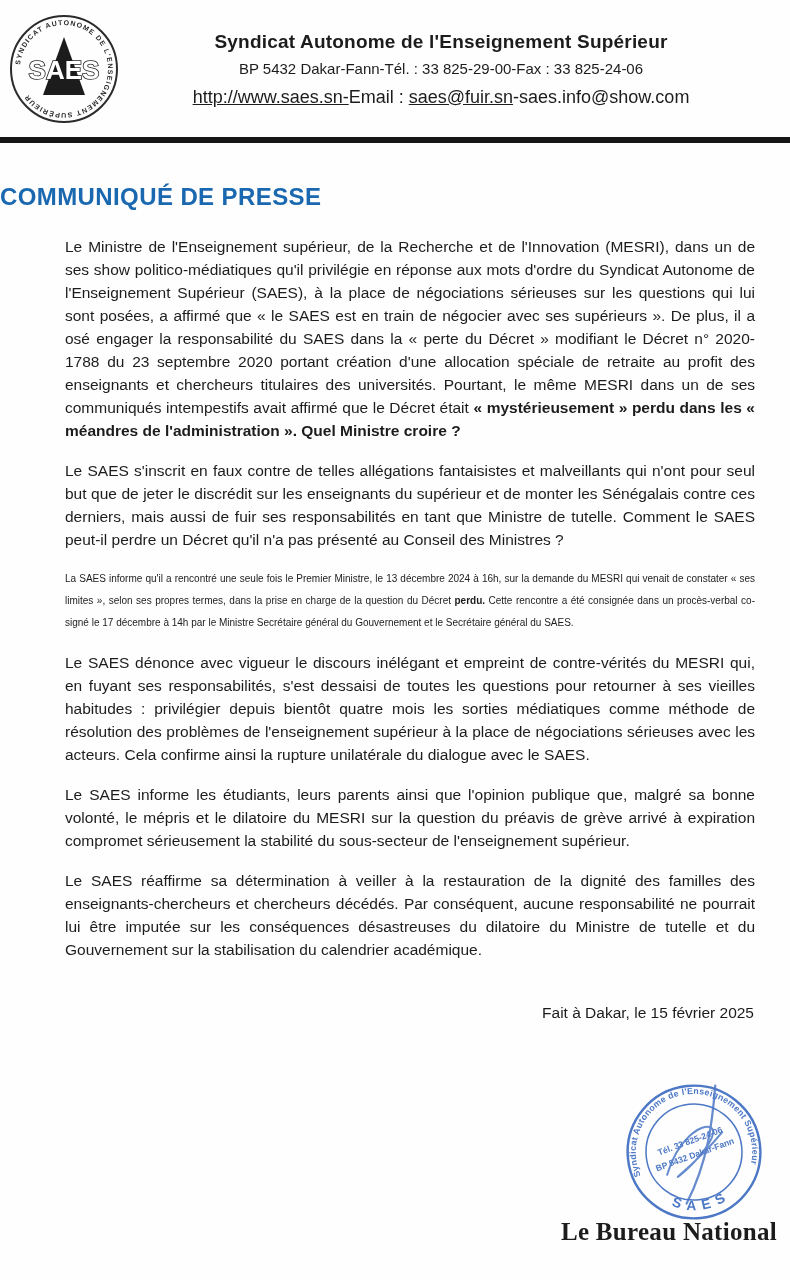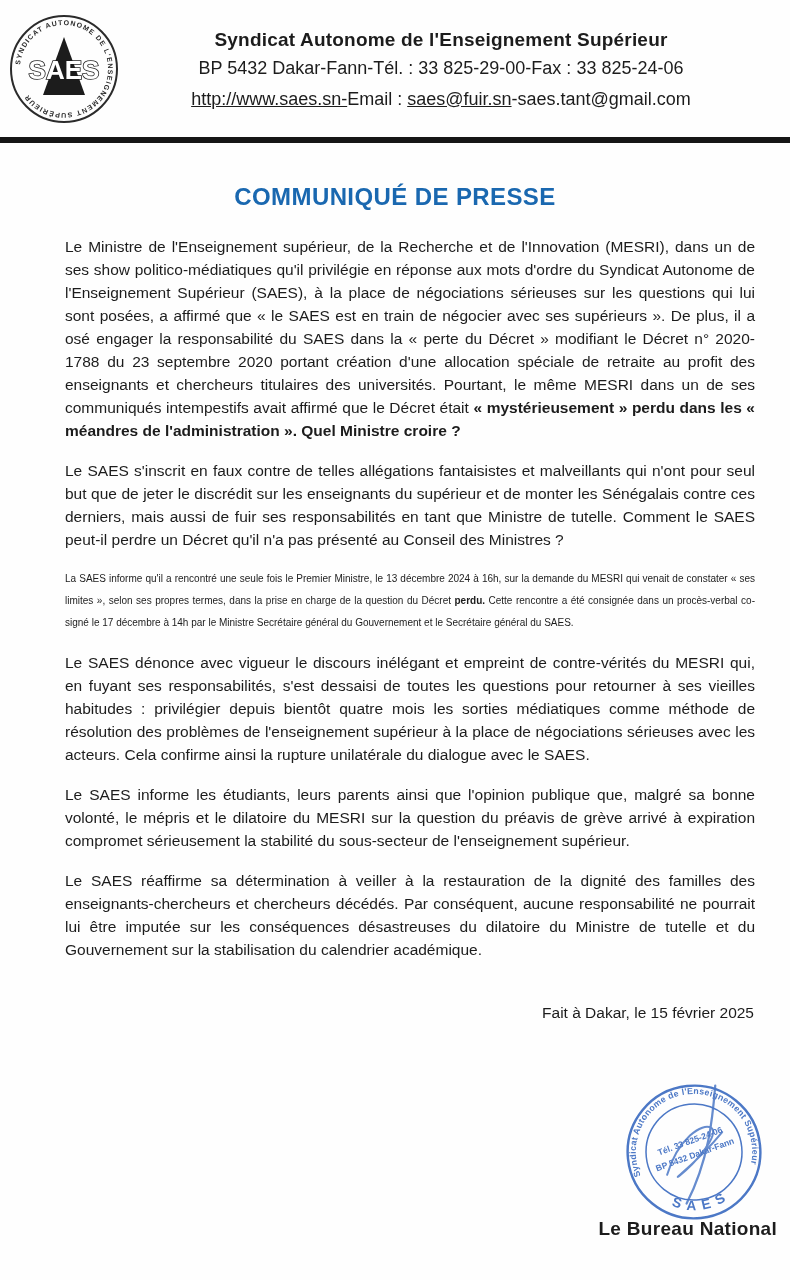--- a/index.html
+++ b/index.html
@@ -4,42 +4,42 @@
 <style>
   html, body { margin:0; padding:0; background:#ffffff; }
   body { width:790px; height:1280px; font-family:"Liberation Sans", sans-serif; color:#1c1c1c; }
   .page { position:relative; width:790px; height:1280px; background:#fefefe; overflow:hidden; }
 
   
   .letterhead { display:flex; align-items:center; padding:13px 10px 5px 8px; }
   .logo-seal { width:112px; height:112px; flex:0 0 auto; }
   .head-text { flex:1 1 auto; text-align:center; padding-right:18px; }
   .org-name { font-weight:bold; font-size:19px; letter-spacing:.2px; margin-bottom:7px; }
-  .addr-line { font-size:18px; margin-bottom:10px; }
+  .addr-line { font-size:15px; margin-bottom:10px; }
   .web-line { font-size:18px; }
   .u { text-decoration:underline;margin-top:40px; }
 
   .header-rule { height:6px; background:#161616; margin-top:7px; }
 
   
-  .doc-title { text-align:center; color:#1a68b0; font-size:24px; font-weight:bold;
+  .doc-title { color:#1a68b0; font-size:24px; font-weight:bold;
                letter-spacing:.4px; margin:40px 0 24px 0; }
 
   
   .body-text { padding:0 35px;margin-left:30px; }
   .para { text-align:justify; font-size:15.5px; line-height:23px; margin:0 0 17px 0; }
   .para.small { font-size:10px; line-height:22px; }
   .b { font-weight:bold; }
 
   .dateline { text-align:right; padding:26px 36px 0 20px; font-size:15.5px; }
 
   
   .stamp { position:absolute; top:1078px; left:620px; width:148px; height:148px;
            transform:rotate(-6deg); opacity:.93; }
-  .signoff { position:absolute; top:1218px; right:13px; font-weight:bold; font-size:19px; letter-spacing:.3px; }
+  .signoff { position:absolute; top:1218px; right:13px; font-weight:bold; font-size:25px; letter-spacing:.3px;font-family:Liberation Serif, serif; }
 </style>
 </head>
 <body>
 
 <div class="page">
 
   <header class="letterhead">
     <svg class="logo-seal" viewBox="0 0 112 112" aria-hidden="true">
       <circle cx="56" cy="56" r="53" fill="none" stroke="#2b2b2b" stroke-width="2"></circle>
       <defs>
@@ -47,21 +47,21 @@
       </defs>
       <text font-size="7" font-weight="bold" letter-spacing="1.1" fill="#2b2b2b">
         <textPath href="#logoRing" startOffset="4">SYNDICAT AUTONOME DE L'ENSEIGNEMENT SUPÉRIEUR</textPath>
       </text>
       <polygon points="56,24 77,82 35,82" fill="#1c1c1c"></polygon>
       <text x="56" y="66" text-anchor="middle" font-size="26" font-weight="bold" fill="#ffffff" stroke="#1c1c1c" stroke-width="1.6" style="paint-order:stroke">SAES</text>
     </svg>
     <div class="head-text">
       <div class="org-name">Syndicat Autonome de l'Enseignement Supérieur</div>
       <div class="addr-line">BP 5432 Dakar-Fann-Tél. : 33 825-29-00-Fax : 33 825-24-06</div>
-      <div class="web-line"><span class="u">http://www.saes.sn-</span><span>Email : </span><span class="u">saes@fuir.sn</span><span>-saes.tant@gmail.com</span></div>
+      <div class="web-line"><span class="u">http://www.saes.sn-</span><span>Email : </span><span class="u">saes@fuir.sn</span><span>-saes.info@show.com</span></div>
     </div>
   </header>
 
   <div class="header-rule"></div>
 
   <h1 class="doc-title">COMMUNIQUÉ DE PRESSE</h1>
 
   <main class="body-text">
     <p class="para"><span>Le Ministre de l'Enseignement supérieur, de la Recherche et de l'Innovation (MESRI), dans un de ses show politico-médiatiques qu'il privilégie en réponse aux mots d'ordre du Syndicat Autonome de l'Enseignement Supérieur (SAES), à la place de négociations sérieuses sur les questions qui lui sont posées, a affirmé que « le SAES est en train de négocier avec ses supérieurs ». De plus, il a osé engager la responsabilité du SAES dans la « perte du Décret » modifiant le Décret n° 2020-1788 du 23 septembre 2020 portant création d'une allocation spéciale de retraite au profit des enseignants et chercheurs titulaires des universités. Pourtant, le même MESRI dans un de ses communiqués intempestifs avait affirmé que le Décret était </span><span class="b">« mystérieusement » perdu dans les « méandres de l'administration ». Quel Ministre croire ?</span></p>
     <p class="para"><span>Le SAES s'inscrit en faux contre de telles allégations fantaisistes et malveillants qui n'ont pour seul but que de jeter le discrédit sur les enseignants du supérieur et de monter les Sénégalais contre ces derniers, mais aussi de fuir ses responsabilités en tant que Ministre de tutelle. Comment le SAES peut-il perdre un Décret qu'il n'a pas présenté au Conseil des Ministres ?</span></p>

